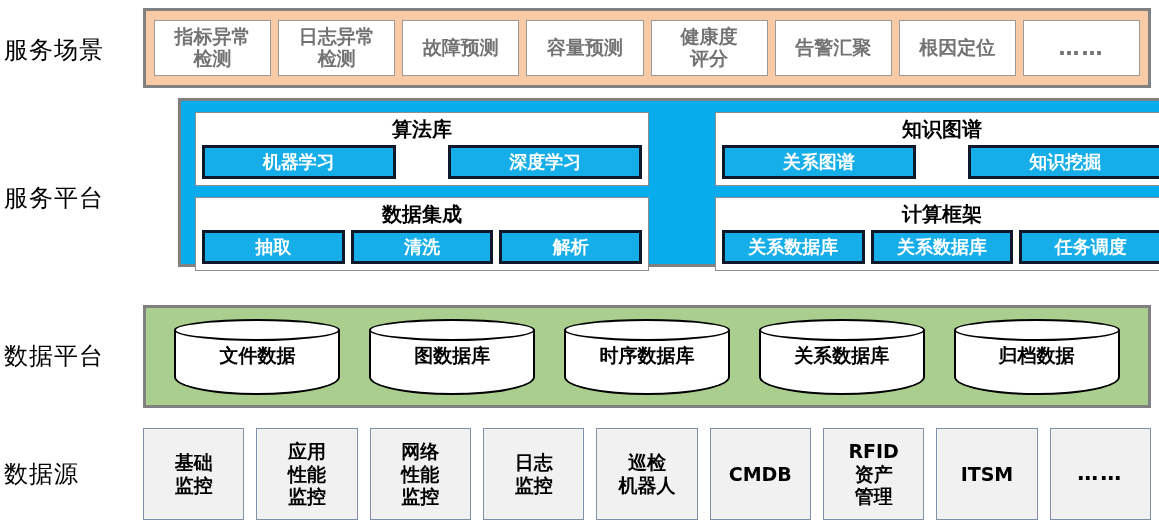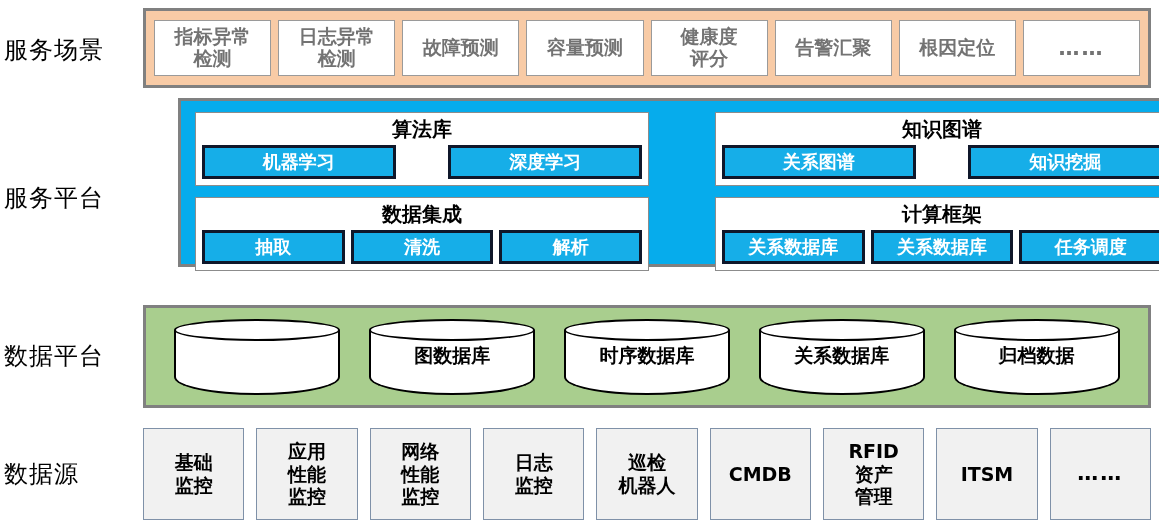--- a/index.html
+++ b/index.html
@@ -268,20 +268,21 @@
     </div>
 
   </div>
 
   <div class="row-label" style="top:344px;">数据平台</div>
   <div class="band" id="dataplatform-band">
 
     <div class="cylinder">
       <div class="cyl-body"></div>
       <div class="cyl-top"></div>
+      <div class="cyl-label">文件数据</div>
     </div>
 
     <div class="cylinder">
       <div class="cyl-body"></div>
       <div class="cyl-top"></div>
       <div class="cyl-label">图数据库</div>
     </div>
 
     <div class="cylinder">
       <div class="cyl-body"></div>

